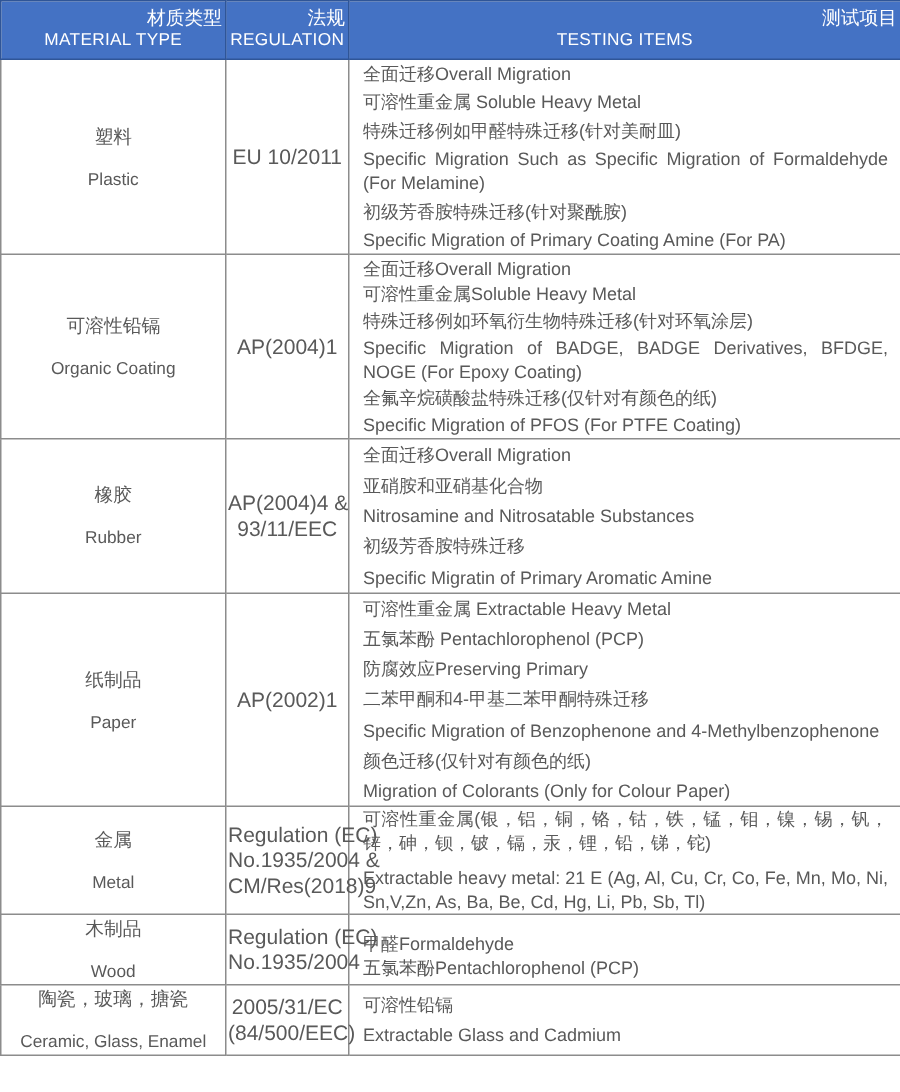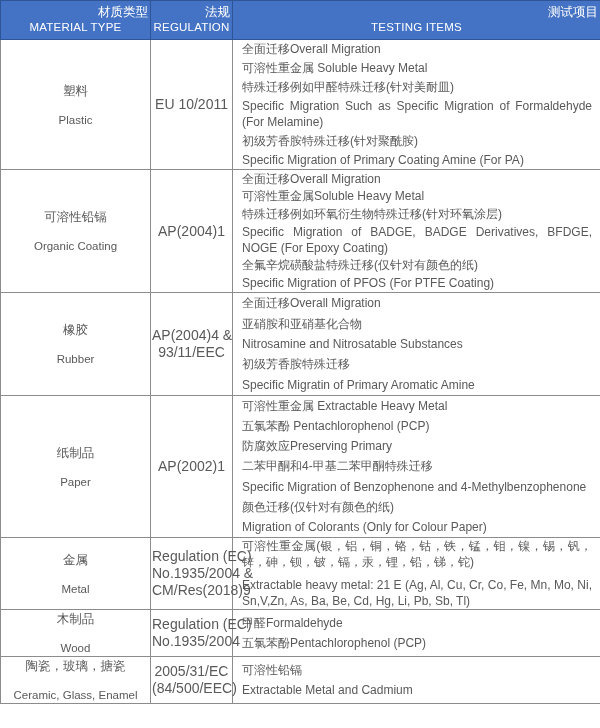--- a/index.html
+++ b/index.html
@@ -62,21 +62,21 @@
     text-align: justify;
   }
 
   
   tr.row-0 .items-flex { height: 129px; }
   tr.row-1 .items-flex { height: 122px; }
   tr.row-2 .items-flex { height: 39px; }
   tr.row-3 .items-flex { height: 102px; }
   tr.row-4 .items-flex { height: 141px; }
   tr.row-5 .items-flex { height: 71px; justify-content: space-between; }
-  tr.row-6 .items-flex { height: 39px; }
+  tr.row-6 .items-flex { height: 39px; justify-content: flex-end; }
   tr.row-7 .items-flex { height: 41px; }
 </style>
 </head>
 <body>
 
 <div class="page">
   <table class="materials">
     <colgroup>
       <col class="c-material">
       <col class="c-regulation">
@@ -221,19 +221,19 @@
       <div class="mat-zh">陶瓷，玻璃，搪瓷</div>
       <div class="mat-en">Ceramic, Glass, Enamel</div>
     </td>
     <td class="cell regulation-cell">
             <div class="reg-line">2005/31/EC</div>
             <div class="reg-line">(84/500/EEC)</div>
           </td>
     <td class="cell items-cell">
       <div class="items-flex">
               <div class="item-line">可溶性铅镉</div>
-              <div class="item-line">Extractable Metal and Cadmium</div>
+              <div class="item-line">Extractable Glass and Cadmium</div>
             </div>
     </td>
   </tr>
 </tbody>
   </table>
 </div>
 
 </body></html>

